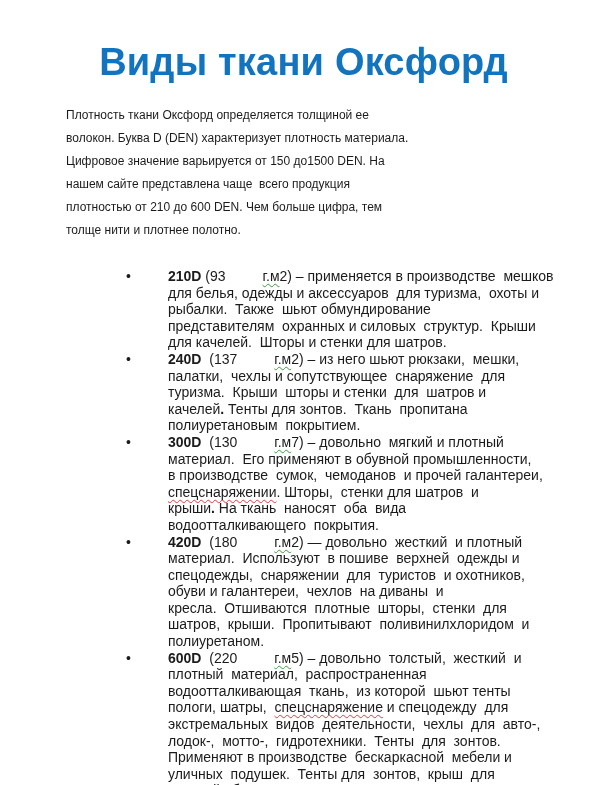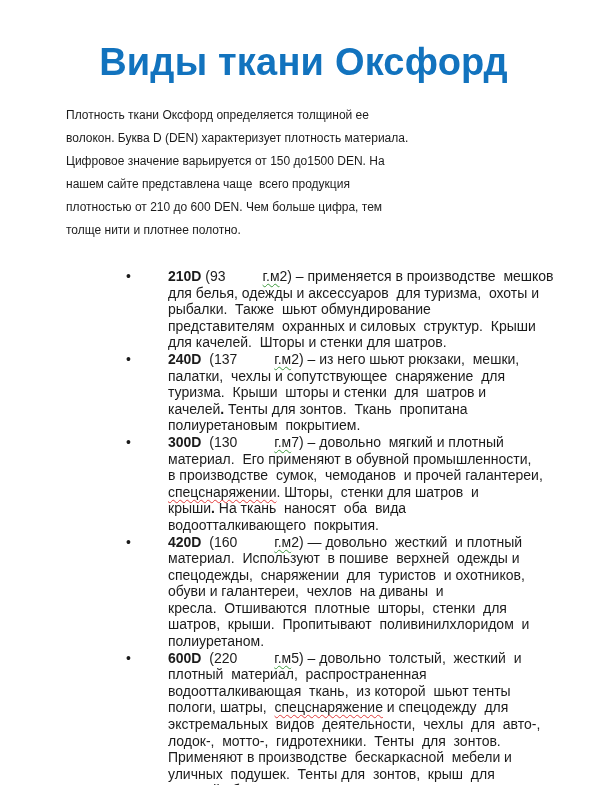--- a/index.html
+++ b/index.html
@@ -72,21 +72,21 @@
 палатки,  чехлы и сопутствующее  снаряжение  для
 туризма.  Крыши  шторы и стенки  для  шатров и
 качелей</span><span class="bold">.</span><span> Тенты для зонтов.  Ткань  пропитана
 полиуретановым  покрытием.</span></div>
       <div class="item"><span class="bullet">•</span><span class="label">300D</span><span>  (130</span><span class="sp-green">г.м</span><span>7) – довольно  мягкий и плотный
 материал.  Его применяют в обувной промышленности,
 в производстве  сумок,  чемоданов  и прочей галантереи,
 </span><span class="sp-red">спецснаряжении</span><span>. Шторы,  стенки для шатров  и
 крыши</span><span class="bold">.</span><span> На ткань  наносят  оба  вида
 водоотталкивающего  покрытия.</span></div>
-      <div class="item"><span class="bullet">•</span><span class="label">420D</span><span>  (160</span><span class="sp-green">г.м</span><span>2) — довольно  жесткий  и плотный
+      <div class="item"><span class="bullet">•</span><span class="label">420D</span><span>  (180</span><span class="sp-green">г.м</span><span>2) — довольно  жесткий  и плотный
 материал.  Используют  в пошиве  верхней  одежды и
 спецодежды,  снаряжении  для  туристов  и охотников,
 обуви и галантереи,  чехлов  на диваны  и
 кресла.  Отшиваются  плотные  шторы,  стенки  для
 шатров,  крыши.  Пропитывают  поливинилхлоридом  и
 полиуретаном.</span></div>
       <div class="item"><span class="bullet">•</span><span class="label">600D</span><span>  (220</span><span class="sp-green">г.м</span><span>5) – довольно  толстый,  жесткий  и
 плотный  материал,  распространенная
 водоотталкивающая  ткань,  из которой  шьют тенты
 пологи, шатры,  </span><span class="sp-red">спецснаряжение</span><span> и спецодежду  для

